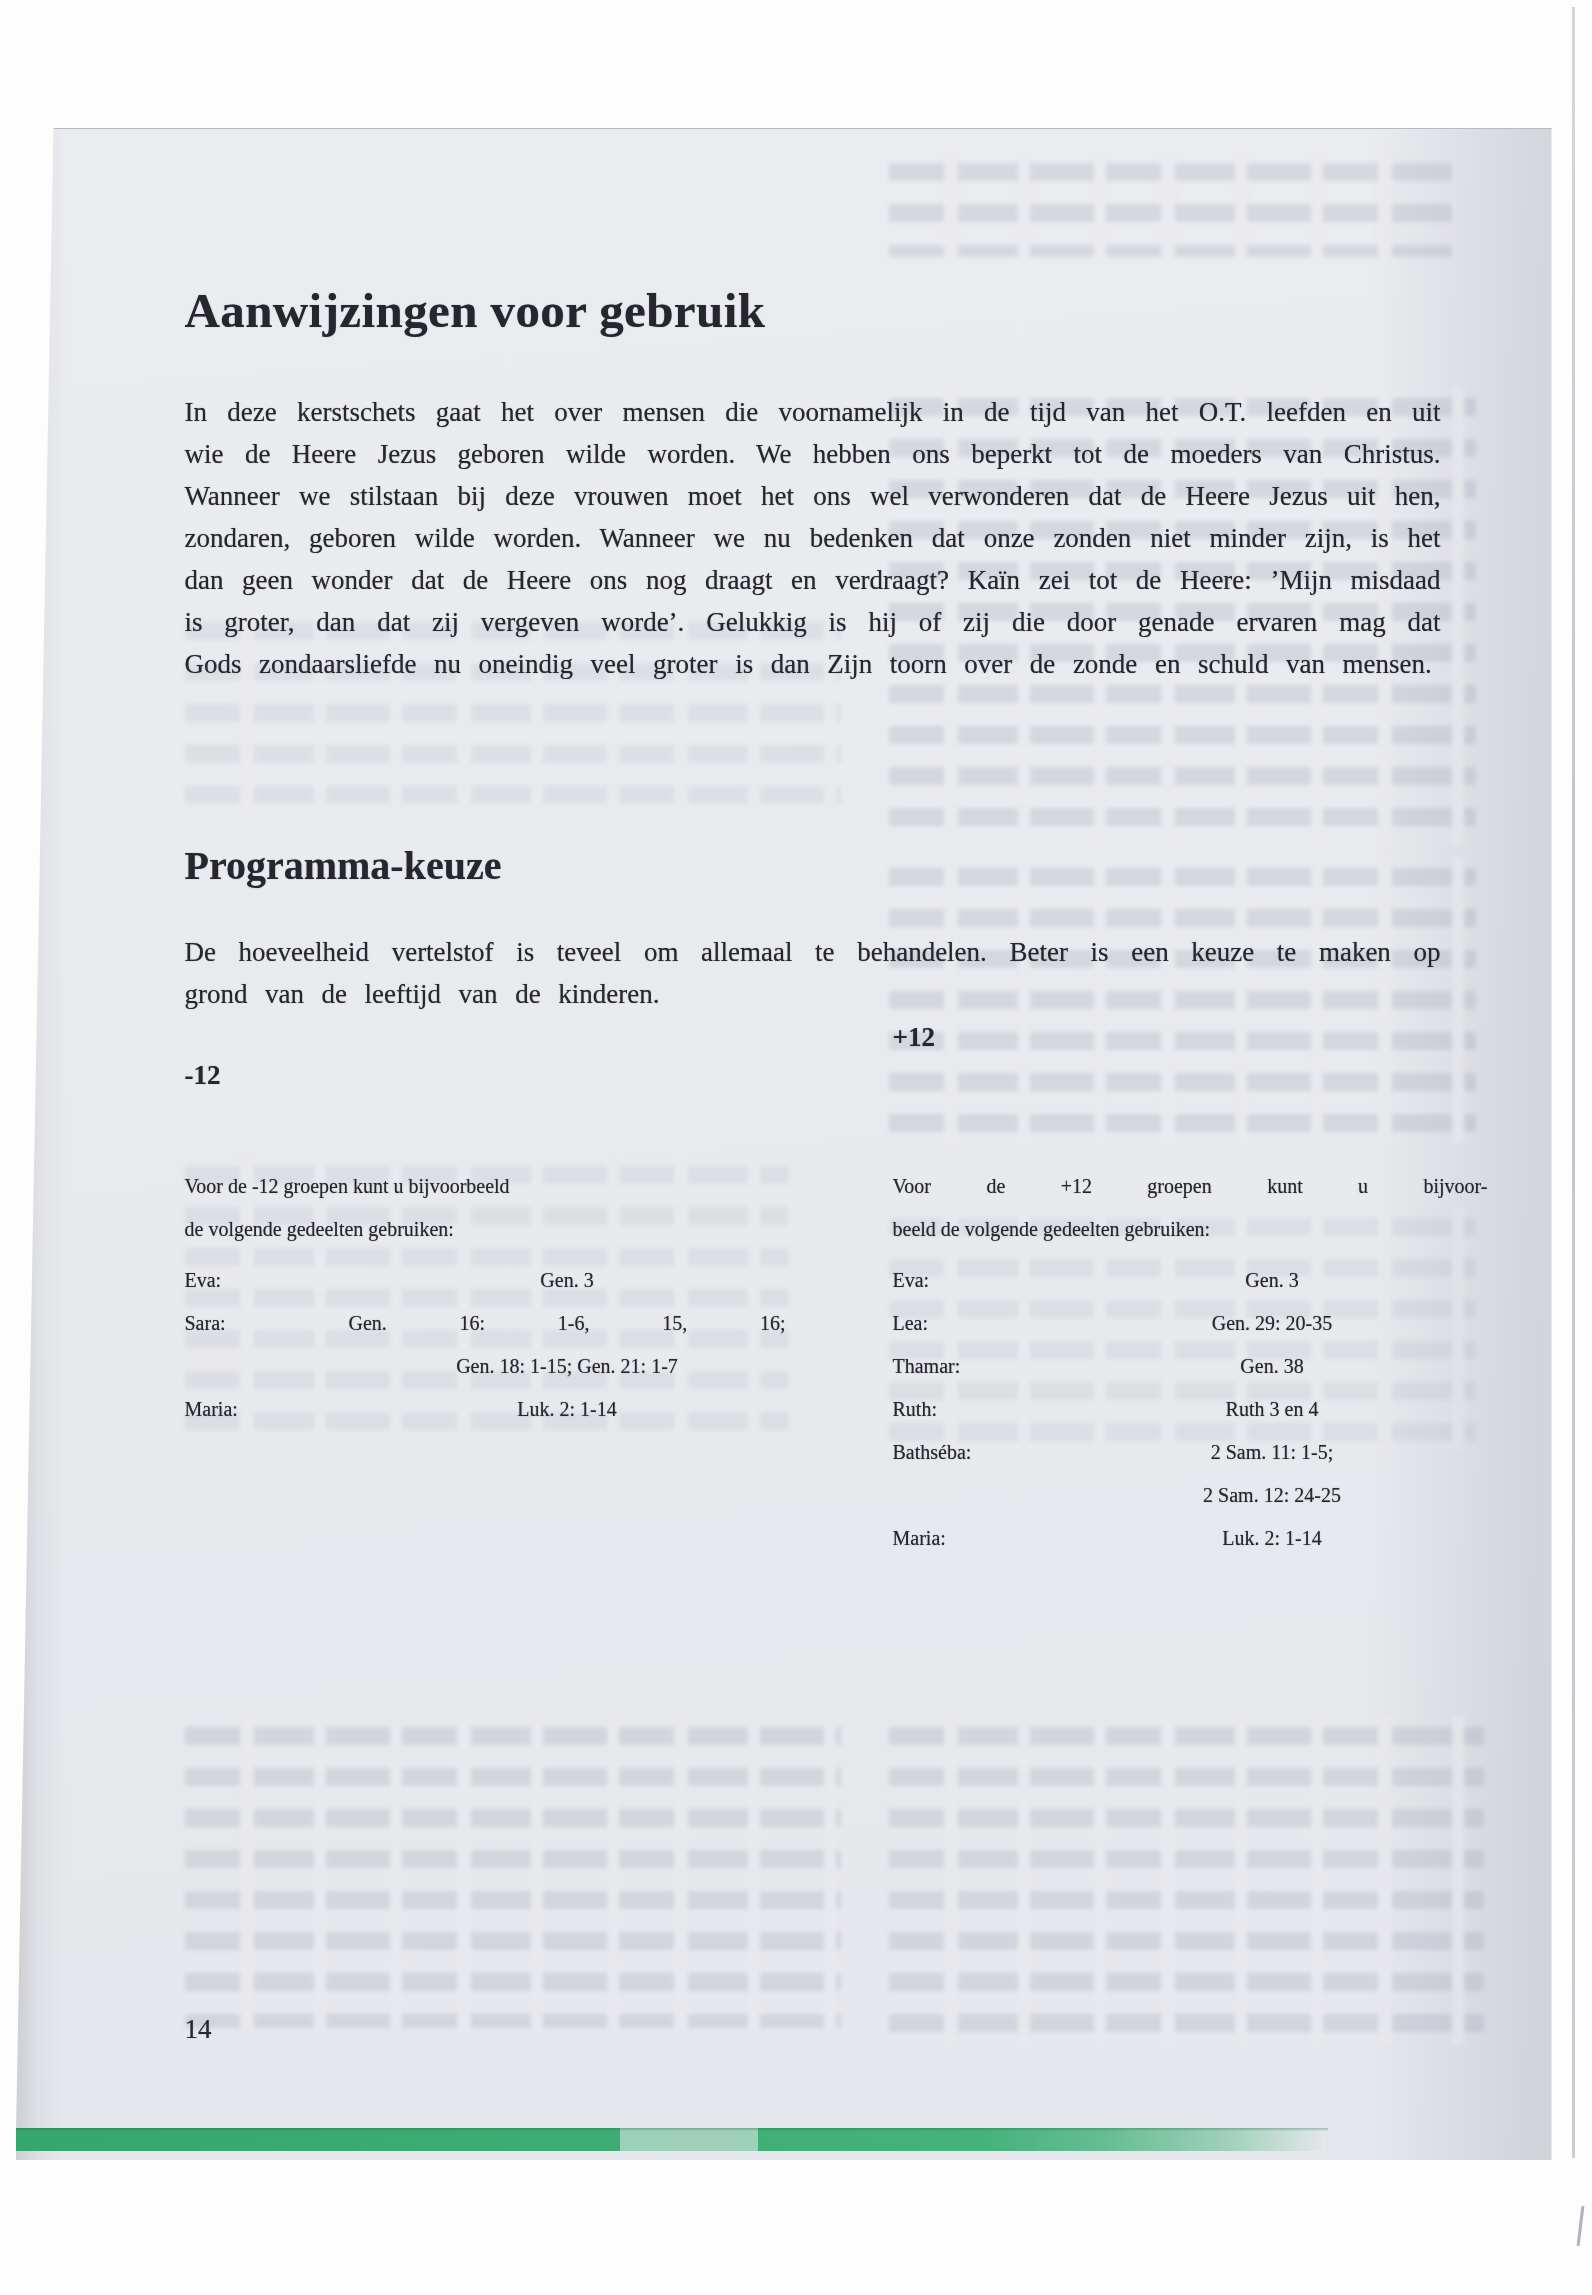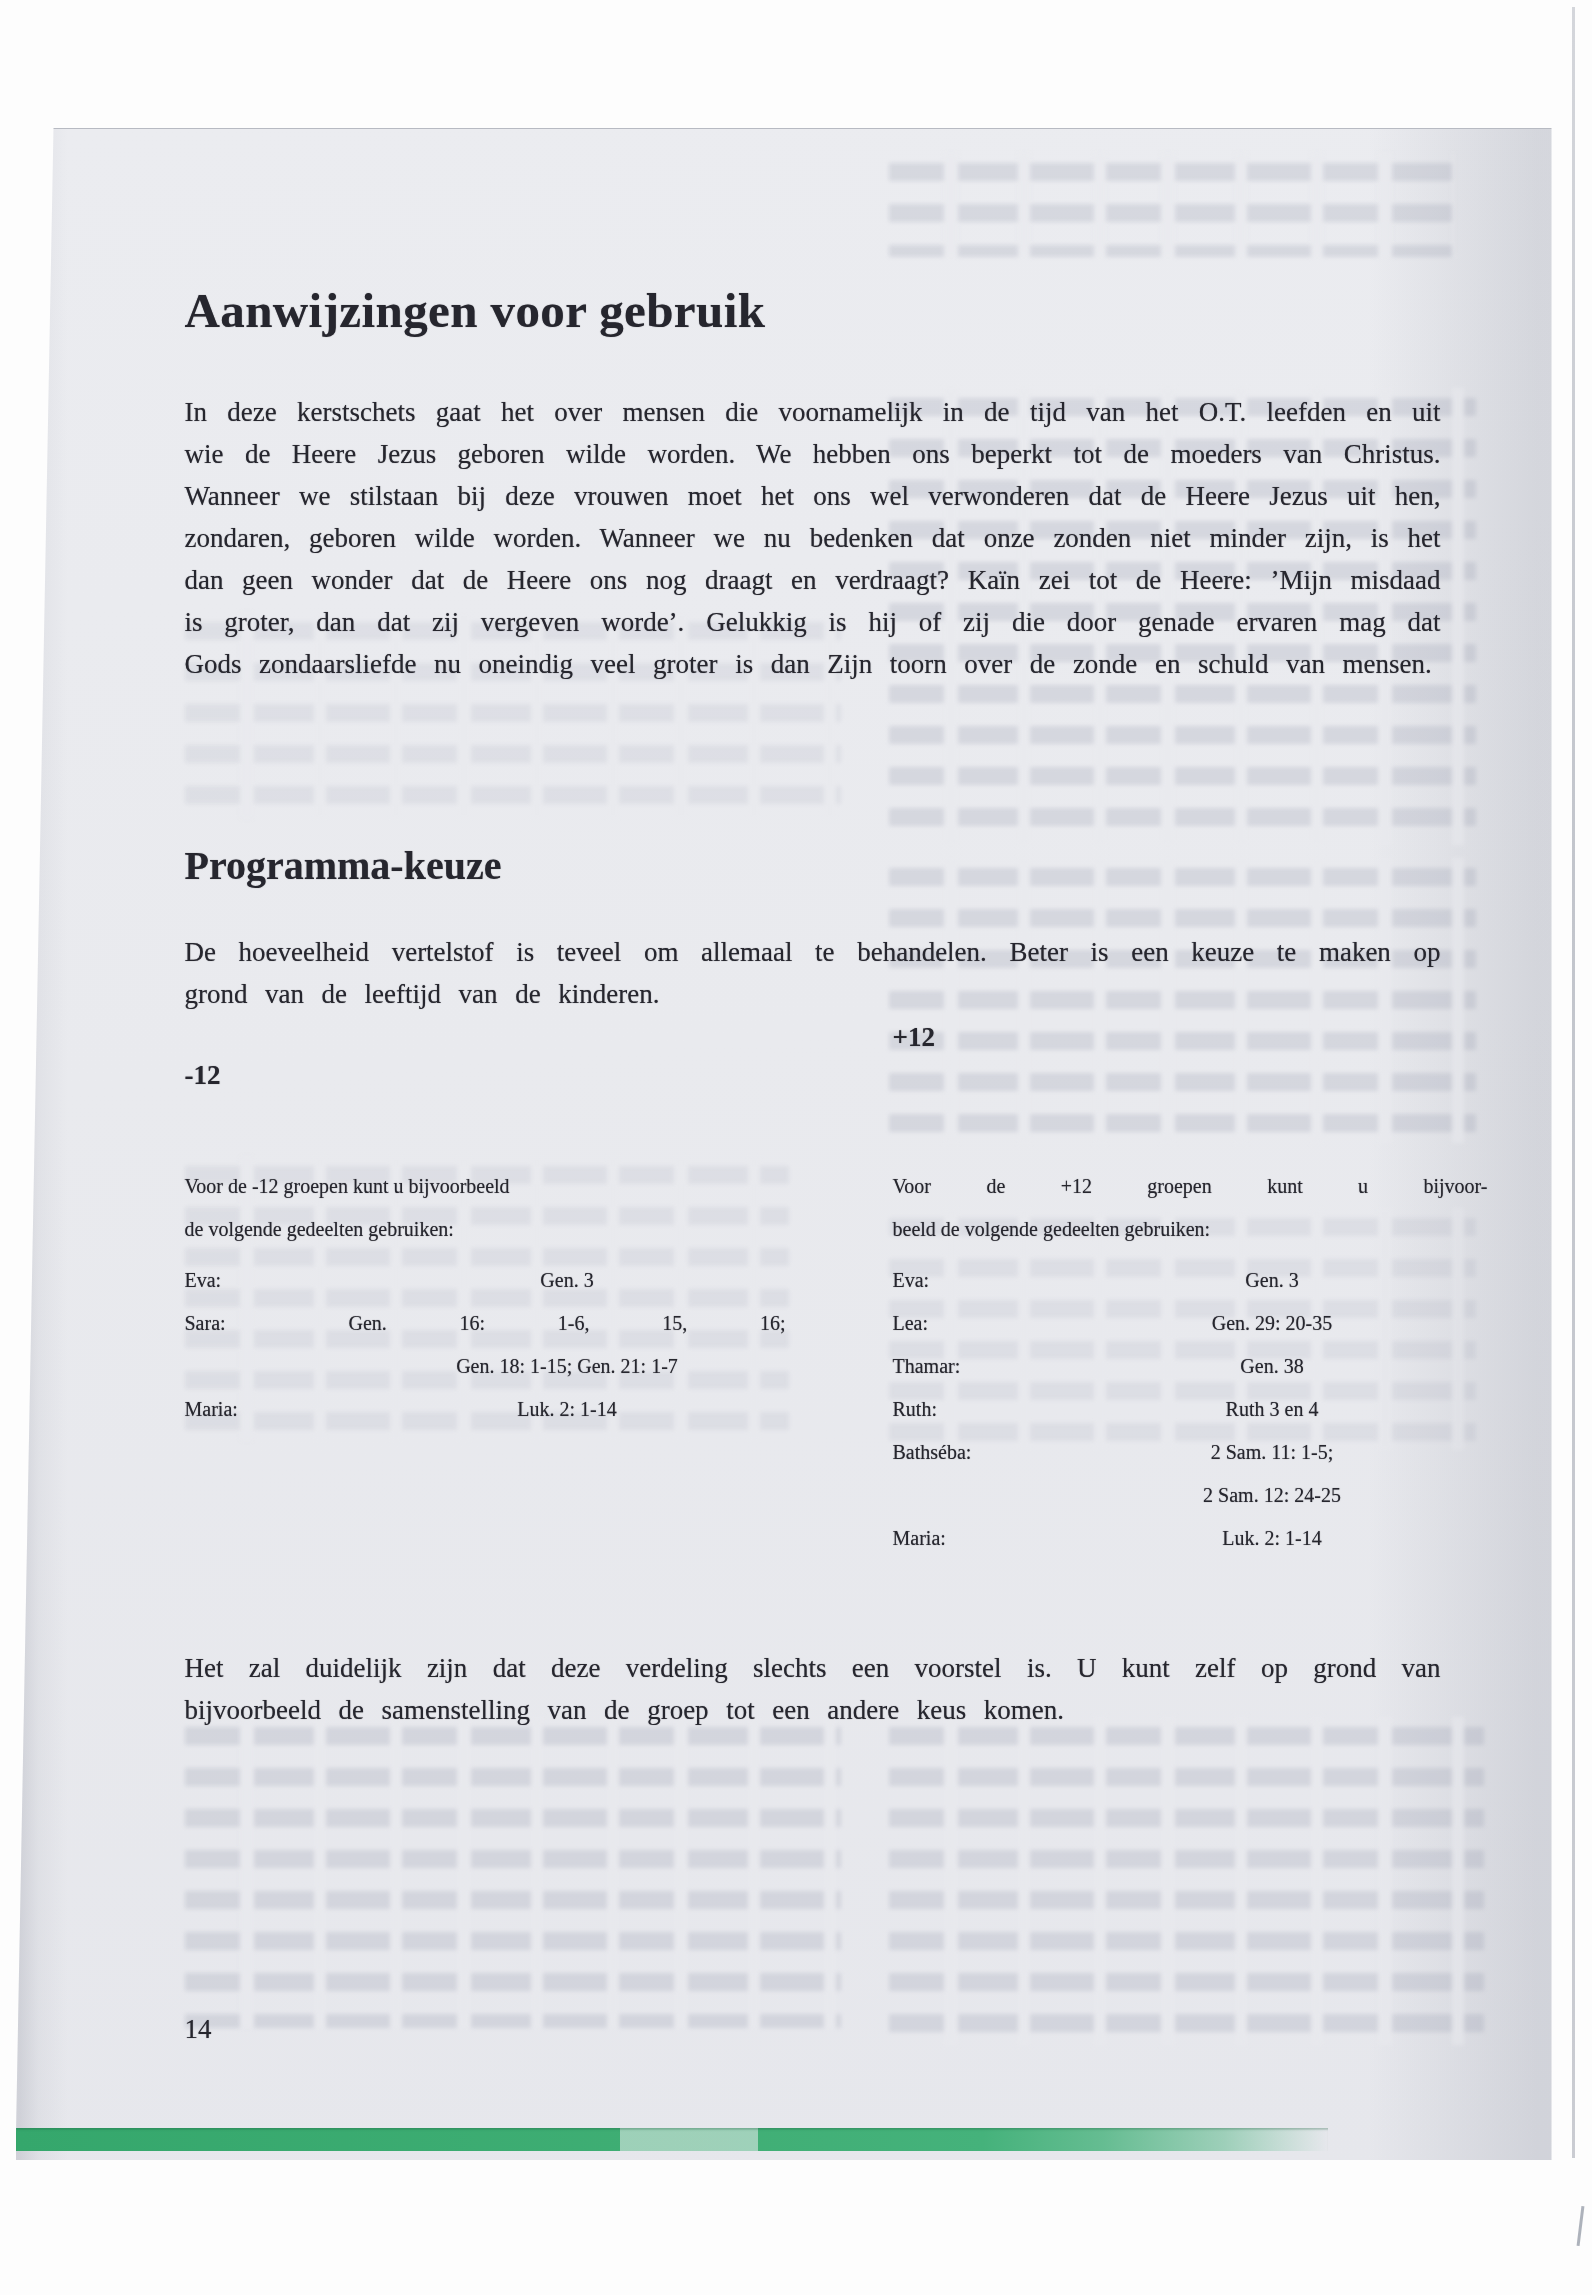--- a/index.html
+++ b/index.html
@@ -153,21 +153,20 @@
           <div class="refline">2 Sam. 11: 1-5;</div>
           <div class="refline">2 Sam. 12: 24-25</div>
         </div>
         <div class="row">
           <span class="name">Maria:</span>
           <div class="refline">Luk. 2: 1-14</div>
         </div>
       </div>
     </div>
 
-    <p class="para ink" style="top:1491px;">Het zal duidelijk zijn dat deze verdeling slechts een voorstel is. U kunt zelf op grond van bijvoorbeeld de samenstelling van de groep tot een andere keus komen.</p>
 
     <div class="pagenum ink">14</div>
 
     <div class="stripe"></div>
   </div>
 
   <div class="edge-line"></div>
   <div class="speckles"></div>
   <div class="corner-mark"></div>
 </div>

